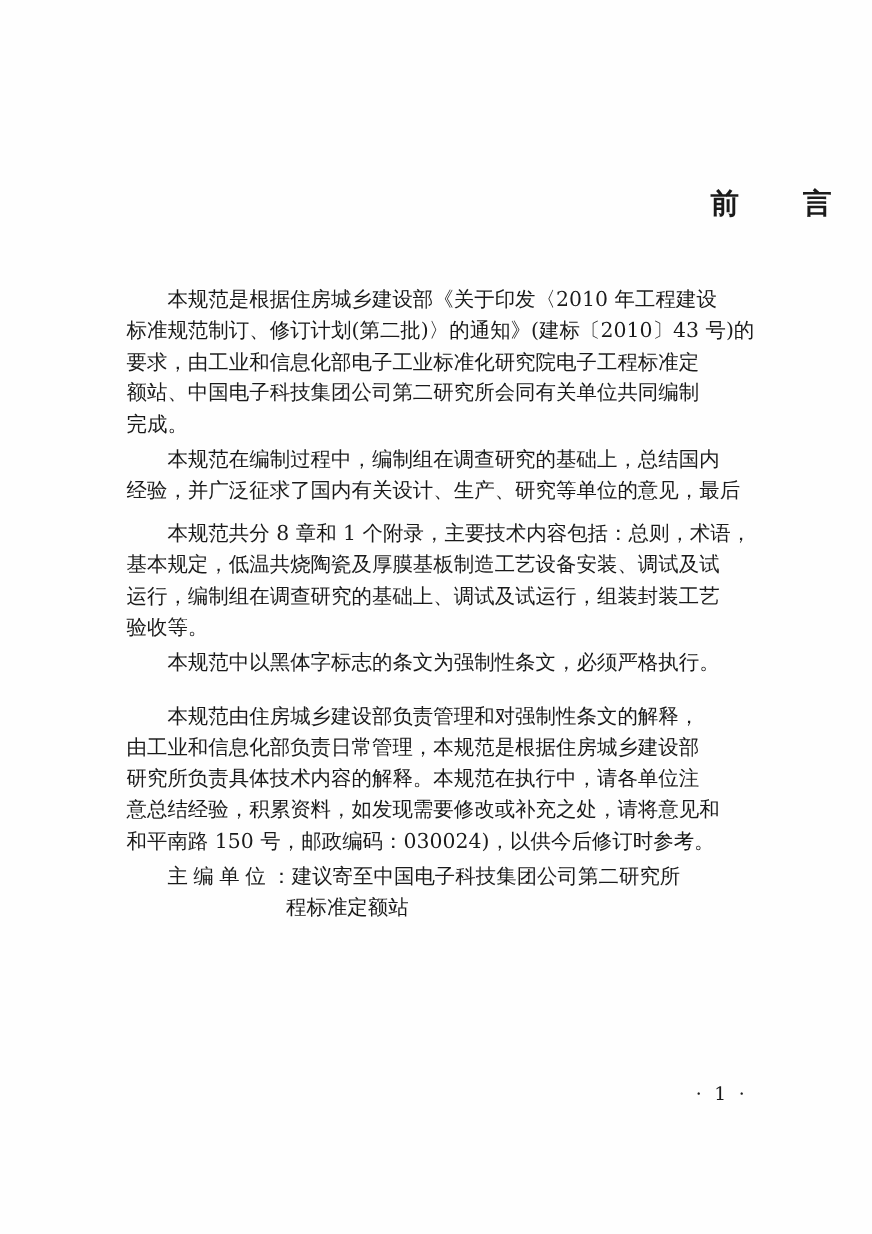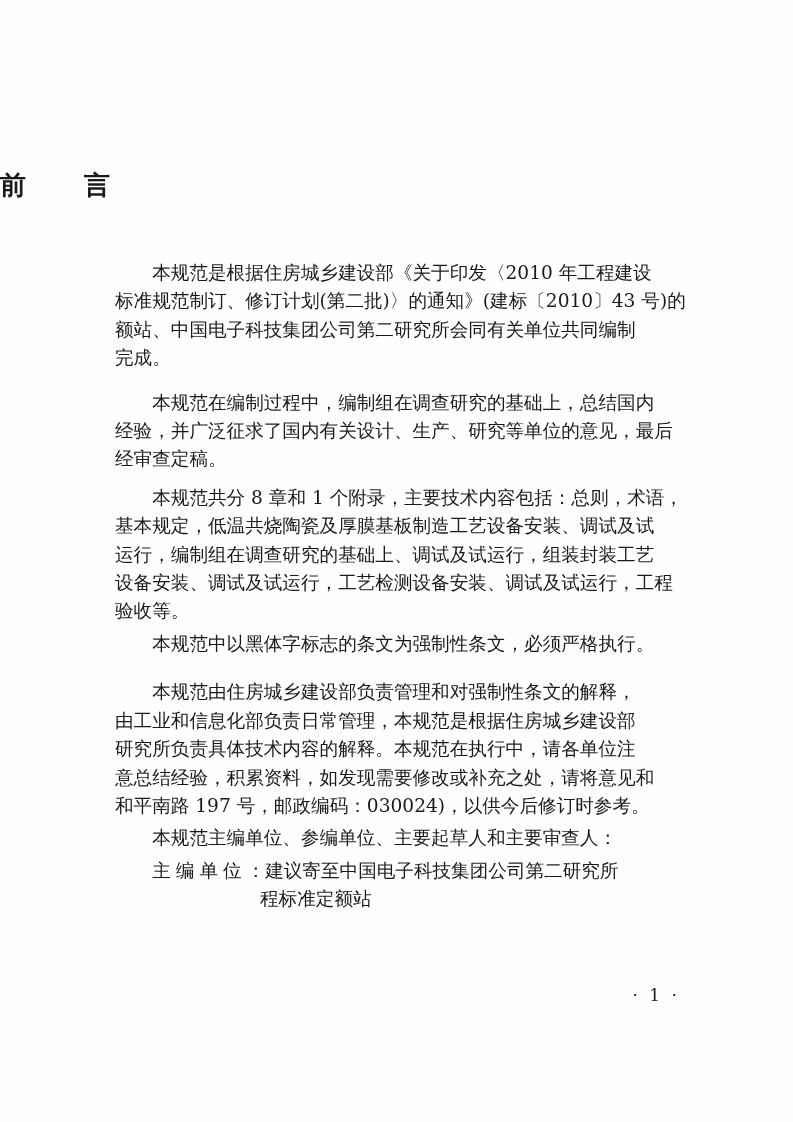--- a/index.html
+++ b/index.html
@@ -8,21 +8,21 @@
     background: #fefefe;
     position: relative;
     overflow: hidden;
     font-family: "DejaVu Serif", "Liberation Serif", serif;
     color: #1a1a1a;
   }
   .page { position: absolute; left: 0; top: 0; width: 793px; height: 1122px; }
   .title {
     position: absolute;
     top: 168px; left: 0; width: 756px;
-    text-align: left;
+    text-align: right;
     font-family: "DejaVu Sans", "Liberation Sans", sans-serif;
     font-weight: bold;
     font-size: 26px;
     letter-spacing: 0;
   }
   .title span { display: inline-block; }
   .title .gap { width: 58px; }
   .body {
     position: absolute;
     left: 115px; top: 259px;
@@ -56,53 +56,49 @@
 
   <div class="title">
     <span>前</span><span class="gap"></span><span>言</span>
   </div>
 
   <div class="body">
 
     <div class="para-block">
       <span class="line" style="padding-left:2em">本规范是根据住房城乡建设部《关于印发〈2010 年工程建设</span>
       <span class="line">标准规范制订、修订计划(第二批)〉的通知》(建标〔2010〕43 号)的</span>
+      <span class="line">要求，由工业和信息化部电子工业标准化研究院电子工程标准定</span>
       <span class="line">额站、中国电子科技集团公司第二研究所会同有关单位共同编制</span>
       <span class="line">完成。</span>
     </div>
 
-    <div class="para-block" style="margin-top:16px">
+    <div class="para-block" style="margin-top:4px">
       <span class="line" style="padding-left:2em">本规范在编制过程中，编制组在调查研究的基础上，总结国内</span>
       <span class="line">经验，并广泛征求了国内有关设计、生产、研究等单位的意见，最后</span>
-      <span class="line">经审查定稿。</span>
     </div>
 
     <div class="para-block" style="margin-top:10px">
       <span class="line" style="padding-left:2em">本规范共分 8 章和 1 个附录，主要技术内容包括：总则，术语，</span>
       <span class="line">基本规定，低温共烧陶瓷及厚膜基板制造工艺设备安装、调试及试</span>
       <span class="line">运行，编制组在调查研究的基础上、调试及试运行，组装封装工艺</span>
-      <span class="line">设备安装、调试及试运行，工艺检测设备安装、调试及试运行，工程</span>
       <span class="line">验收等。</span>
     </div>
 
     <div class="para-block" style="margin-top:4px">
       <span class="line" style="padding-left:2em">本规范中以黑体字标志的条文为强制性条文，必须严格执行。</span>
     </div>
 
     <div class="para-block" style="margin-top:20px">
       <span class="line" style="padding-left:2em">本规范由住房城乡建设部负责管理和对强制性条文的解释，</span>
       <span class="line">由工业和信息化部负责日常管理，本规范是根据住房城乡建设部</span>
       <span class="line">研究所负责具体技术内容的解释。本规范在执行中，请各单位注</span>
       <span class="line">意总结经验，积累资料，如发现需要修改或补充之处，请将意见和</span>
-      <span class="line">和平南路 197 号，邮政编码：030024)，以供今后修订时参考。</span>
+      <span class="line">和平南路 150 号，邮政编码：030024)，以供今后修订时参考。</span>
     </div>
 
-    <div class="para-block" style="margin-top:4px">
-      <span class="line" style="padding-left:2em">本规范主编单位、参编单位、主要起草人和主要审查人：</span>
-    </div>
 
     <div class="entry" style="margin-top:4px">
       <span class="entry-row"><span class="entry-label">主编单位</span><span>：</span><span>建议寄至中国电子科技集团公司第二研究所</span></span>
       <span class="entry-cont">程标准定额站</span>
     </div>
 
   </div>
 
   <div class="page-number">· 1 ·</div>
 

